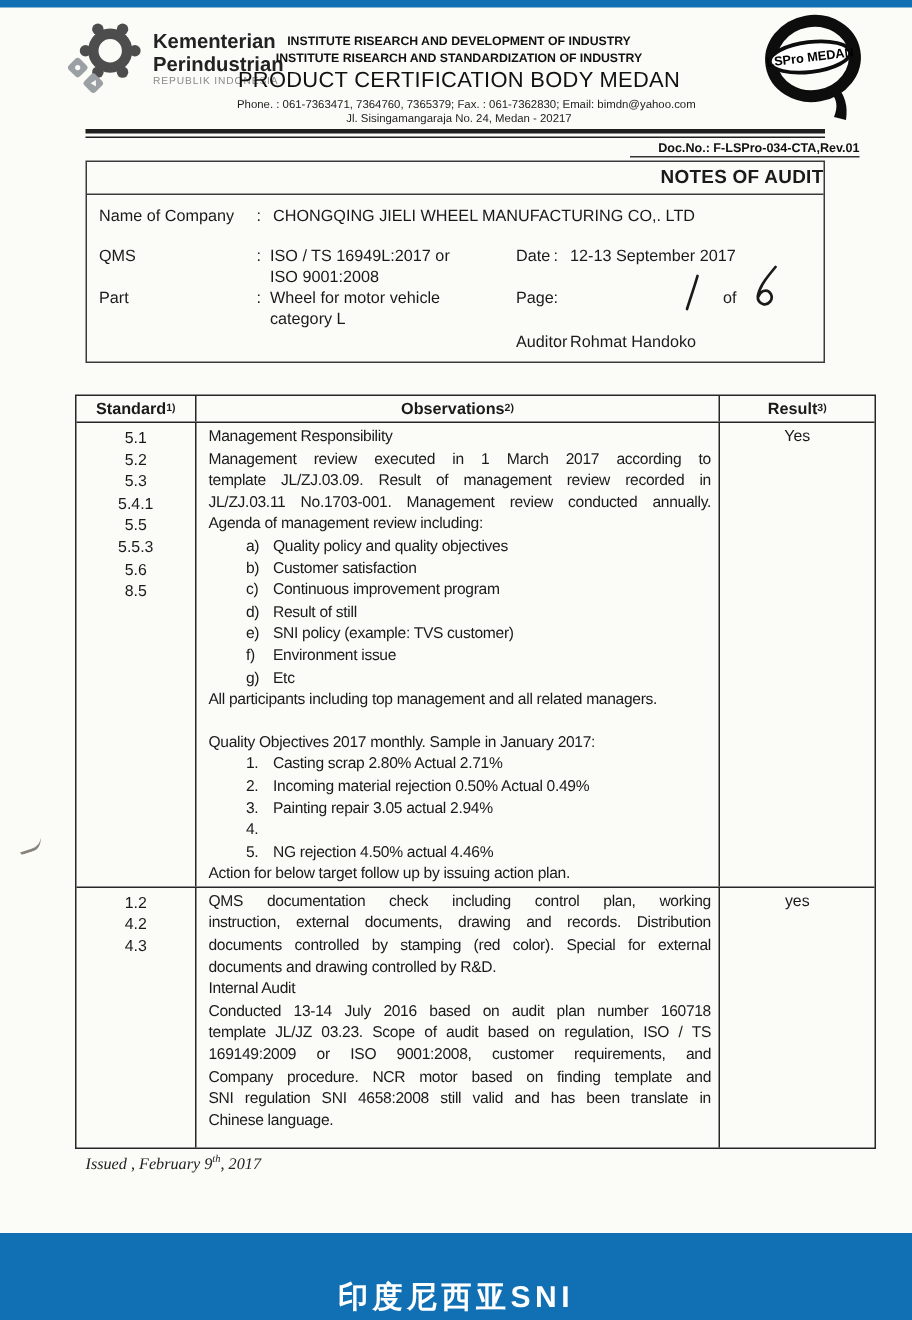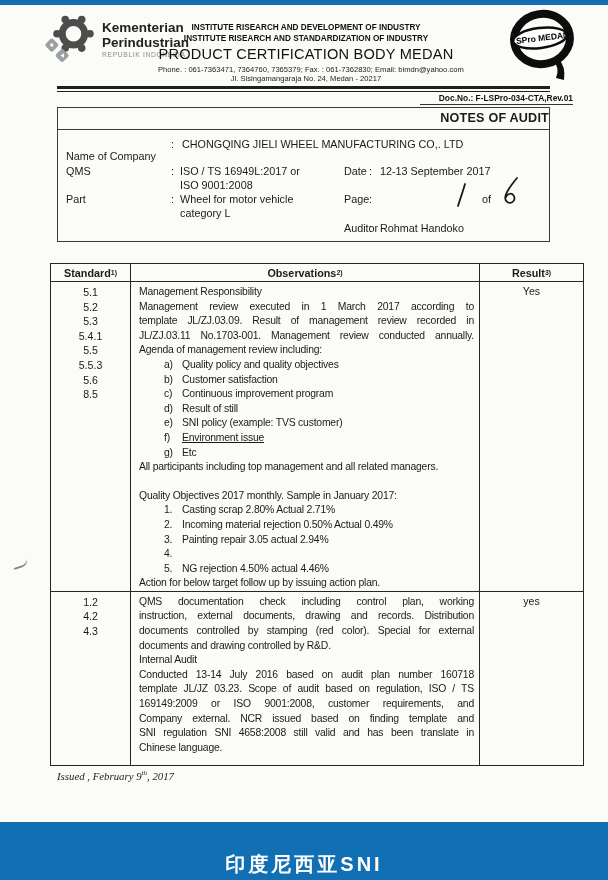--- a/index.html
+++ b/index.html
@@ -106,21 +106,21 @@
       <text x="42" y="33" text-anchor="middle" font-size="8.5" font-weight="bold" font-family="Liberation Sans, sans-serif" transform="rotate(-7 42 30)">LSPro MEDAN</text>
     </svg>
   </div>
 
   <div class="rule"></div>
   <div class="docno">Doc.No.: F-LSPro-034-CTA,Rev.01</div>
 
   <div class="notes">
     <div class="notes-title">NOTES OF AUDIT</div>
 
-    <span class="f" style="left:8px;top:42px">Name of Company</span>
+    <span class="f" style="left:8px;top:30px">Name of Company</span>
     <span class="f" style="left:113px;top:30px">:</span>
     <span class="f" style="left:124px;top:30px">CHONGQING JIELI WHEEL MANUFACTURING CO,. LTD</span>
 
     <span class="f" style="left:8px;top:57px">QMS</span>
     <span class="f" style="left:113px;top:57px">:</span>
     <span class="f" style="left:122px;top:57px">ISO / TS 16949L:2017 or</span>
     <span class="f" style="left:122px;top:71px">ISO 9001:2008</span>
 
     <span class="f" style="left:8px;top:85px">Part</span>
     <span class="f" style="left:113px;top:85px">:</span>
@@ -196,21 +196,21 @@
             <div class="obs-line li">
               <div class="marker" style="display: inline-block;">d)</div>
               <div class="litxt" style="display: inline;">Result of still</div>
             </div>
             <div class="obs-line li">
               <div class="marker" style="display: inline-block;">e)</div>
               <div class="litxt" style="display: inline;">SNI policy (example: TVS customer)</div>
             </div>
             <div class="obs-line li">
               <div class="marker" style="display: inline-block;">f)</div>
-              <div class="litxt" style="display: inline; text-decoration: underline;">Environment issue</div>
+              <div class="litxt" style="display: inline;">Environment issue</div>
             </div>
             <div class="obs-line li">
               <div class="marker" style="display: inline-block;">g)</div>
               <div class="litxt" style="display: inline;">Etc</div>
             </div>
             <div class="obs-line">All participants including top management and all related managers.</div>
             <div class="obs-blank"></div>
             <div class="obs-line">Quality Objectives 2017 monthly. Sample in January 2017:</div>
             <div class="obs-line li">
               <div class="marker" style="display: inline-block;">1.</div>
@@ -245,21 +245,21 @@
           </div>
           <div class="td td-obs">
             <div class="obs-line just">QMS documentation check including control plan, working</div>
             <div class="obs-line just">instruction, external documents, drawing and records. Distribution</div>
             <div class="obs-line just">documents controlled by stamping (red color). Special for external</div>
             <div class="obs-line">documents and drawing controlled by R&amp;D.</div>
             <div class="obs-line">Internal Audit</div>
             <div class="obs-line just">Conducted 13-14 July 2016 based on audit plan number 160718</div>
             <div class="obs-line just">template JL/JZ 03.23. Scope of audit based on regulation, ISO / TS</div>
             <div class="obs-line just">169149:2009 or ISO 9001:2008, customer requirements, and</div>
-            <div class="obs-line just">Company external. NCR issued based on finding template and</div>
+            <div class="obs-line just">Company procedure. NCR motor based on finding template and</div>
             <div class="obs-line just">SNI regulation SNI 4658:2008 still valid and has been translate in</div>
             <div class="obs-line">Chinese language.</div>
           </div>
           <div class="td td-res">
             <div class="res-val">yes</div>
           </div>
         </div>
       </div>
   </div>
 

